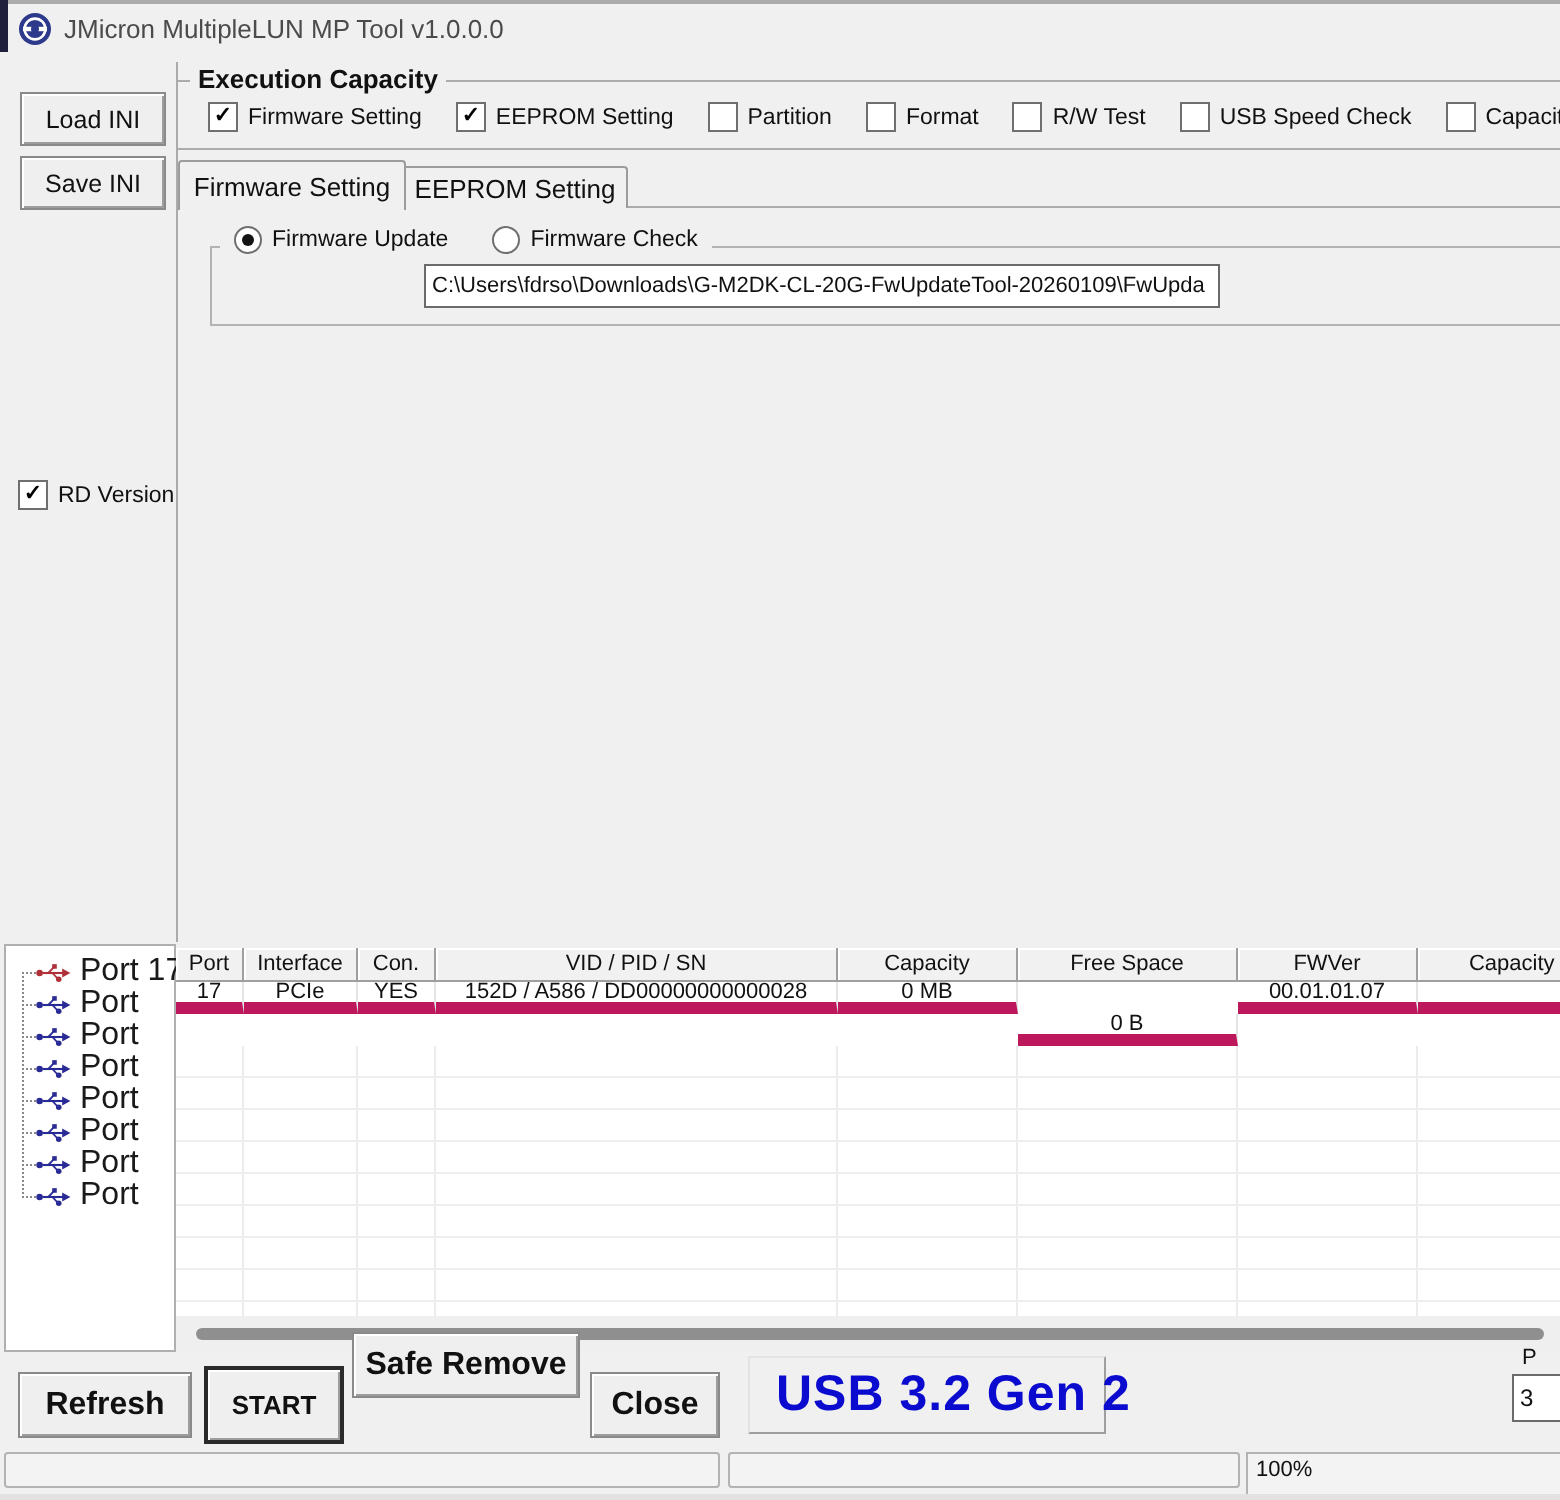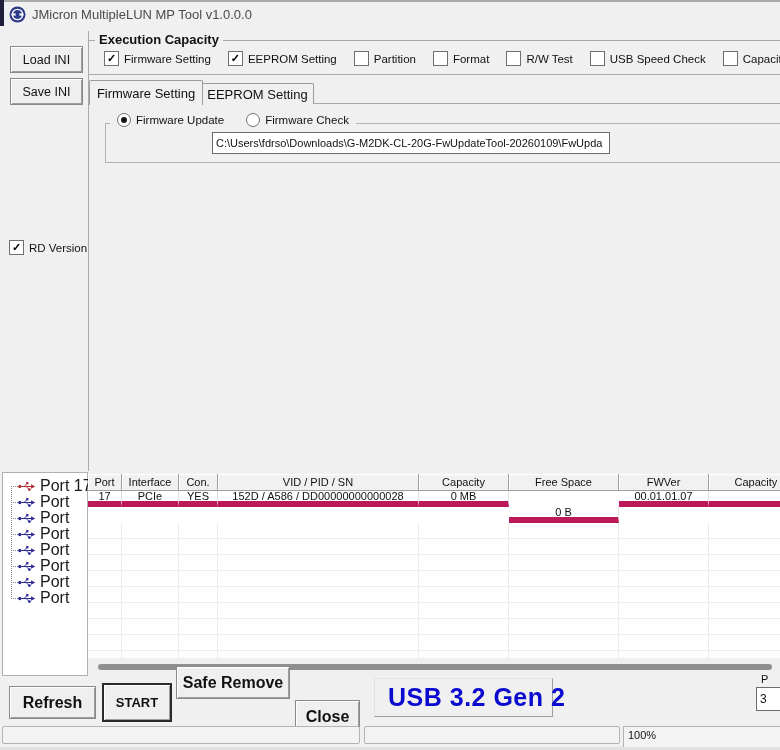--- a/index.html
+++ b/index.html
@@ -82,21 +82,21 @@
   }
   .td-empty{height:16px;border-right:1px solid #ececec;border-bottom:1px solid #eeeeee;box-sizing:border-box;}
   
   #hscroll{left:88px;top:658px;width:692px;height:18px;background:#efefef;}
   #hthumb{position:absolute;left:10px;top:6px;width:674px;height:6px;background:#8f8f8f;border-radius:3px;}
   
   #btn-refresh{left:9px;top:686px;width:85px;height:31px;}
   #btn-start{left:102px;top:683px;width:66px;height:35px;font-weight:bold;font-size:13px;
              display:flex;align-items:center;justify-content:center;background:#efefef;}
   #btn-safe{left:176px;top:666px;width:112px;height:31px;}
-  #btn-close{left:295px;top:686px;width:63px;height:31px;margin-top:14px;}
+  #btn-close{left:295px;top:686px;width:63px;height:31px;}
   #usb-panel{
     left:374px;top:678px;width:179px;height:39px;background:#f0f0f0;
     border:1px solid;border-color:#e3e3e3 #9e9e9e #9e9e9e #e3e3e3;
     display:flex;align-items:center;padding-left:13px;box-sizing:border-box;
     font-size:25px;font-weight:bold;letter-spacing:0.5px;white-space:nowrap;
   }
   #p-label{left:761px;top:673px;font-size:11px;}
   #port-num{left:756px;top:687px;width:28px;height:22px;font-size:12px;}
   
   .statpanel{background:#f3f3f3;border:1px solid #b3b3b3;border-radius:2px;box-sizing:border-box;}

